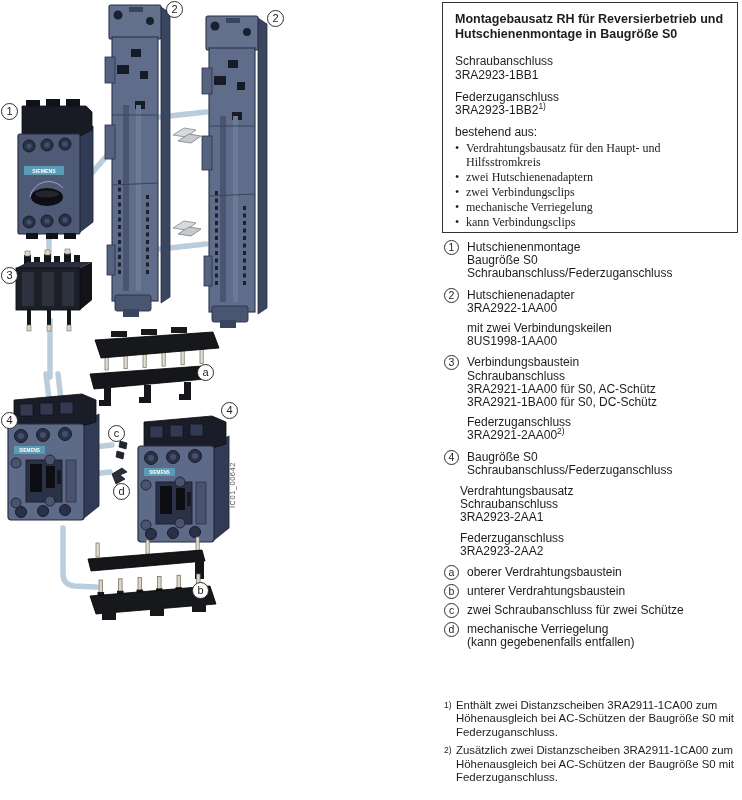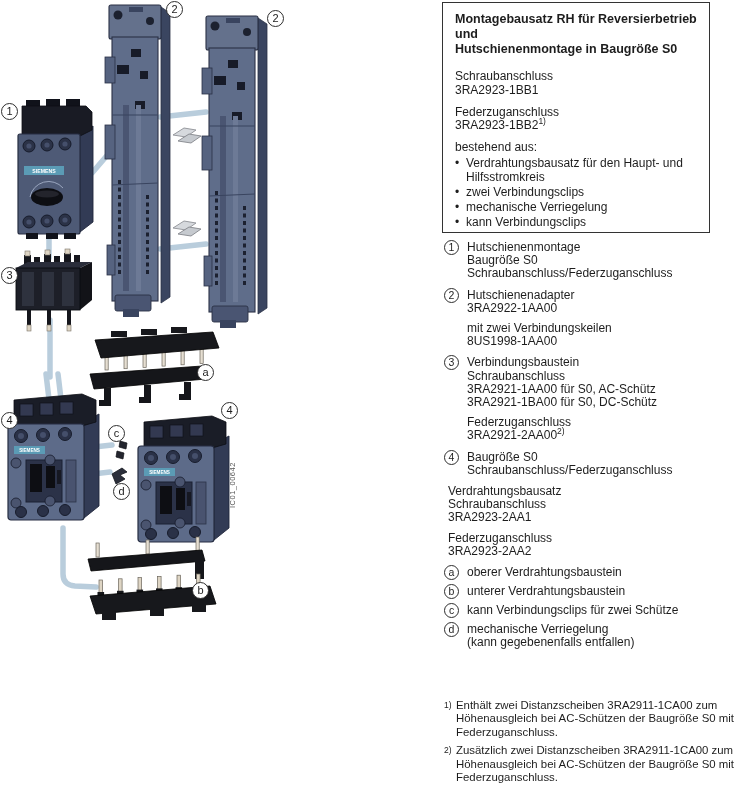--- a/index.html
+++ b/index.html
@@ -16,29 +16,29 @@
     border-radius:50%; background:#fff; font-size:11px; line-height:14.5px;
     text-align:center; color:#1d1d1d;
   }
   .figid {
     position:absolute; left:228px; top:452px; height:56px;
     writing-mode:vertical-rl; transform:rotate(180deg);
     font-size:7.5px; letter-spacing:0.5px; color:#555;
   }
   
   .infobox {
-    position:absolute; left:442px; top:2px; width:268px; height:231px;
+    position:absolute; left:442px; top:2px; width:296px; height:231px;
     border:1.2px solid #333; padding:9px 10px 0 12px;
     font-size:12px; line-height:13.8px;
   }
   .infobox .title { font-weight:bold; font-size:12.5px; line-height:15px; margin-bottom:13px; }
   .grp { margin-bottom:8px; }
   .b { font-weight:normal; }
   .bullets { list-style:none; margin-top:2px; }
-  .bullets li { padding-left:11px; position:relative; margin-bottom:1.2px; }
+  .bullets li { padding-left:11px; position:relative; margin-bottom:1.2px;font-family:Liberation Serif, serif; }
   .bullets li::before { content:"•"; position:absolute; left:0; top:0; }
   sup.s { font-size:8.5px; vertical-align:super; line-height:0; }
 
   .legend { position:absolute; left:444px; top:241px; width:296px; font-size:12px; line-height:13.2px; }
   .litem { display:flex; margin-bottom:8px; }
   .cir {
     flex:0 0 15px; width:15px; height:15px; border:1.2px solid #2e2e2e; border-radius:50%;
     font-size:10.5px; line-height:13px; text-align:center; margin-right:8px; margin-top:-1px;
   }
   .lt { flex:1; }
@@ -323,20 +323,21 @@
       <div>Schraubanschluss</div>
       <div class="b">3RA2923-1BB1</div>
     </div>
     <div class="grp">
       <div>Federzuganschluss</div>
       <div class="b"><span>3RA2923-1BB2</span><sup class="s">1)</sup></div>
     </div>
     <div>bestehend aus:</div>
     <ul class="bullets">
       <li>Verdrahtungsbausatz für den Haupt- und Hilfsstromkreis</li>
+      <li>zwei Hutschienenadaptern</li>
       <li>zwei Verbindungsclips</li>
       <li>mechanische Verriegelung</li>
       <li>kann Verbindungsclips</li>
     </ul>
   </div>
 
   <div class="legend">
 
     <div class="litem">
       <span class="cir">1</span>
@@ -370,21 +371,21 @@
     </div>
 
     <div class="litem">
       <span class="cir">4</span>
       <div class="lt">
         <div>Baugröße S0</div>
         <div>Schraubanschluss/Federzuganschluss</div>
       </div>
     </div>
 
-    <div class="litem" style="margin-left:4px;">
+    <div class="litem" style="margin-left:16px;">
       <div class="lt">
         <div class="b">Verdrahtungsbausatz</div>
         <div>Schraubanschluss</div>
         <div>3RA2923-2AA1</div>
         <div class="gap">Federzuganschluss</div>
         <div>3RA2923-2AA2</div>
       </div>
     </div>
 
     <div class="litem ab">
@@ -395,21 +396,21 @@
     </div>
     <div class="litem ab">
       <span class="cir">b</span>
       <div class="lt">
           <div>unterer Verdrahtungsbaustein</div>
         </div>
     </div>
     <div class="litem ab">
       <span class="cir">c</span>
       <div class="lt">
-          <div>kann Verbindungsclips für zwei Schütze</div>
+          <div>zwei Schraubanschluss für zwei Schütze</div>
         </div>
     </div>
     <div class="litem ab">
       <span class="cir">d</span>
       <div class="lt">
         <div>mechanische Verriegelung</div>
         <div>(kann gegebenenfalls entfallen)</div>
       </div>
     </div>
   </div>

